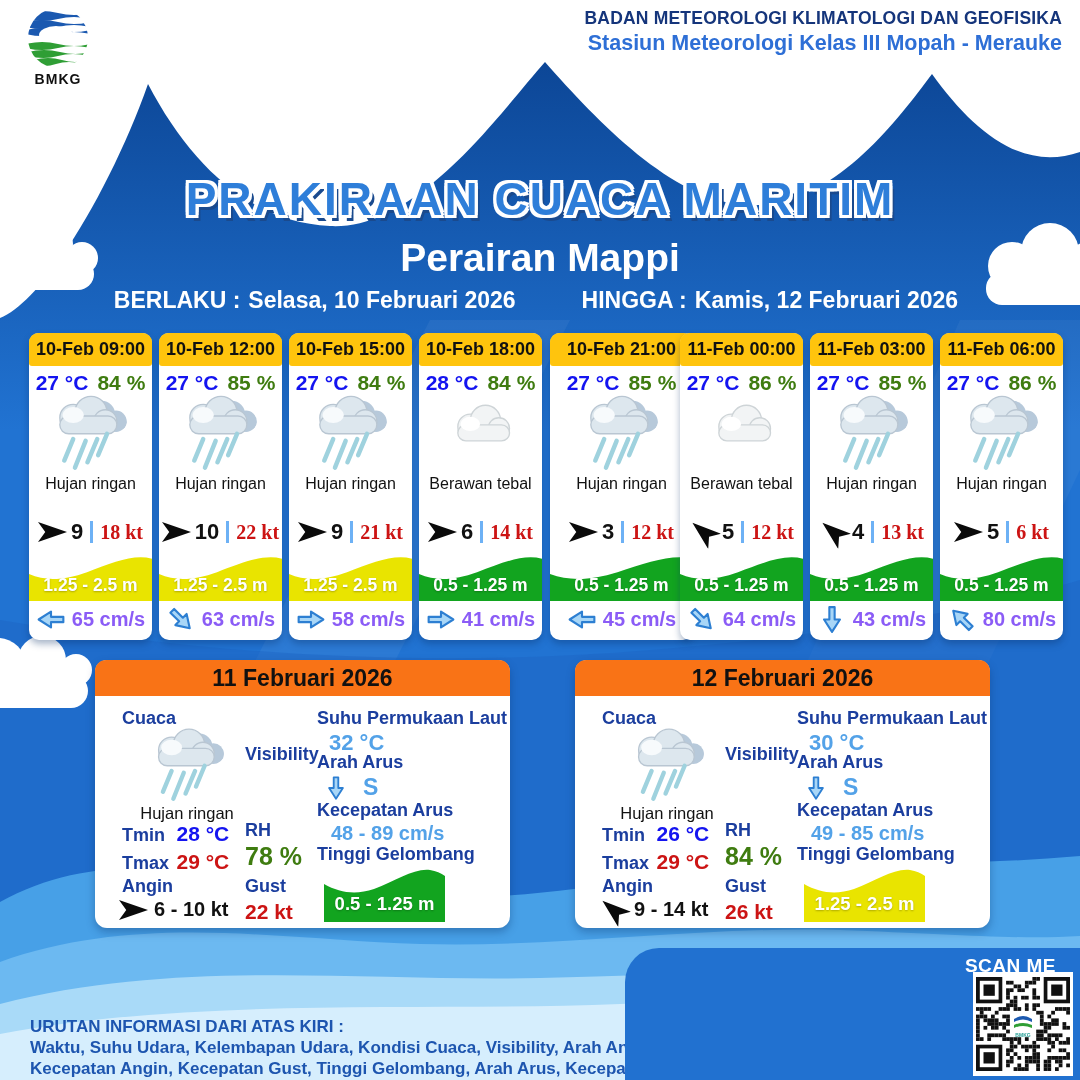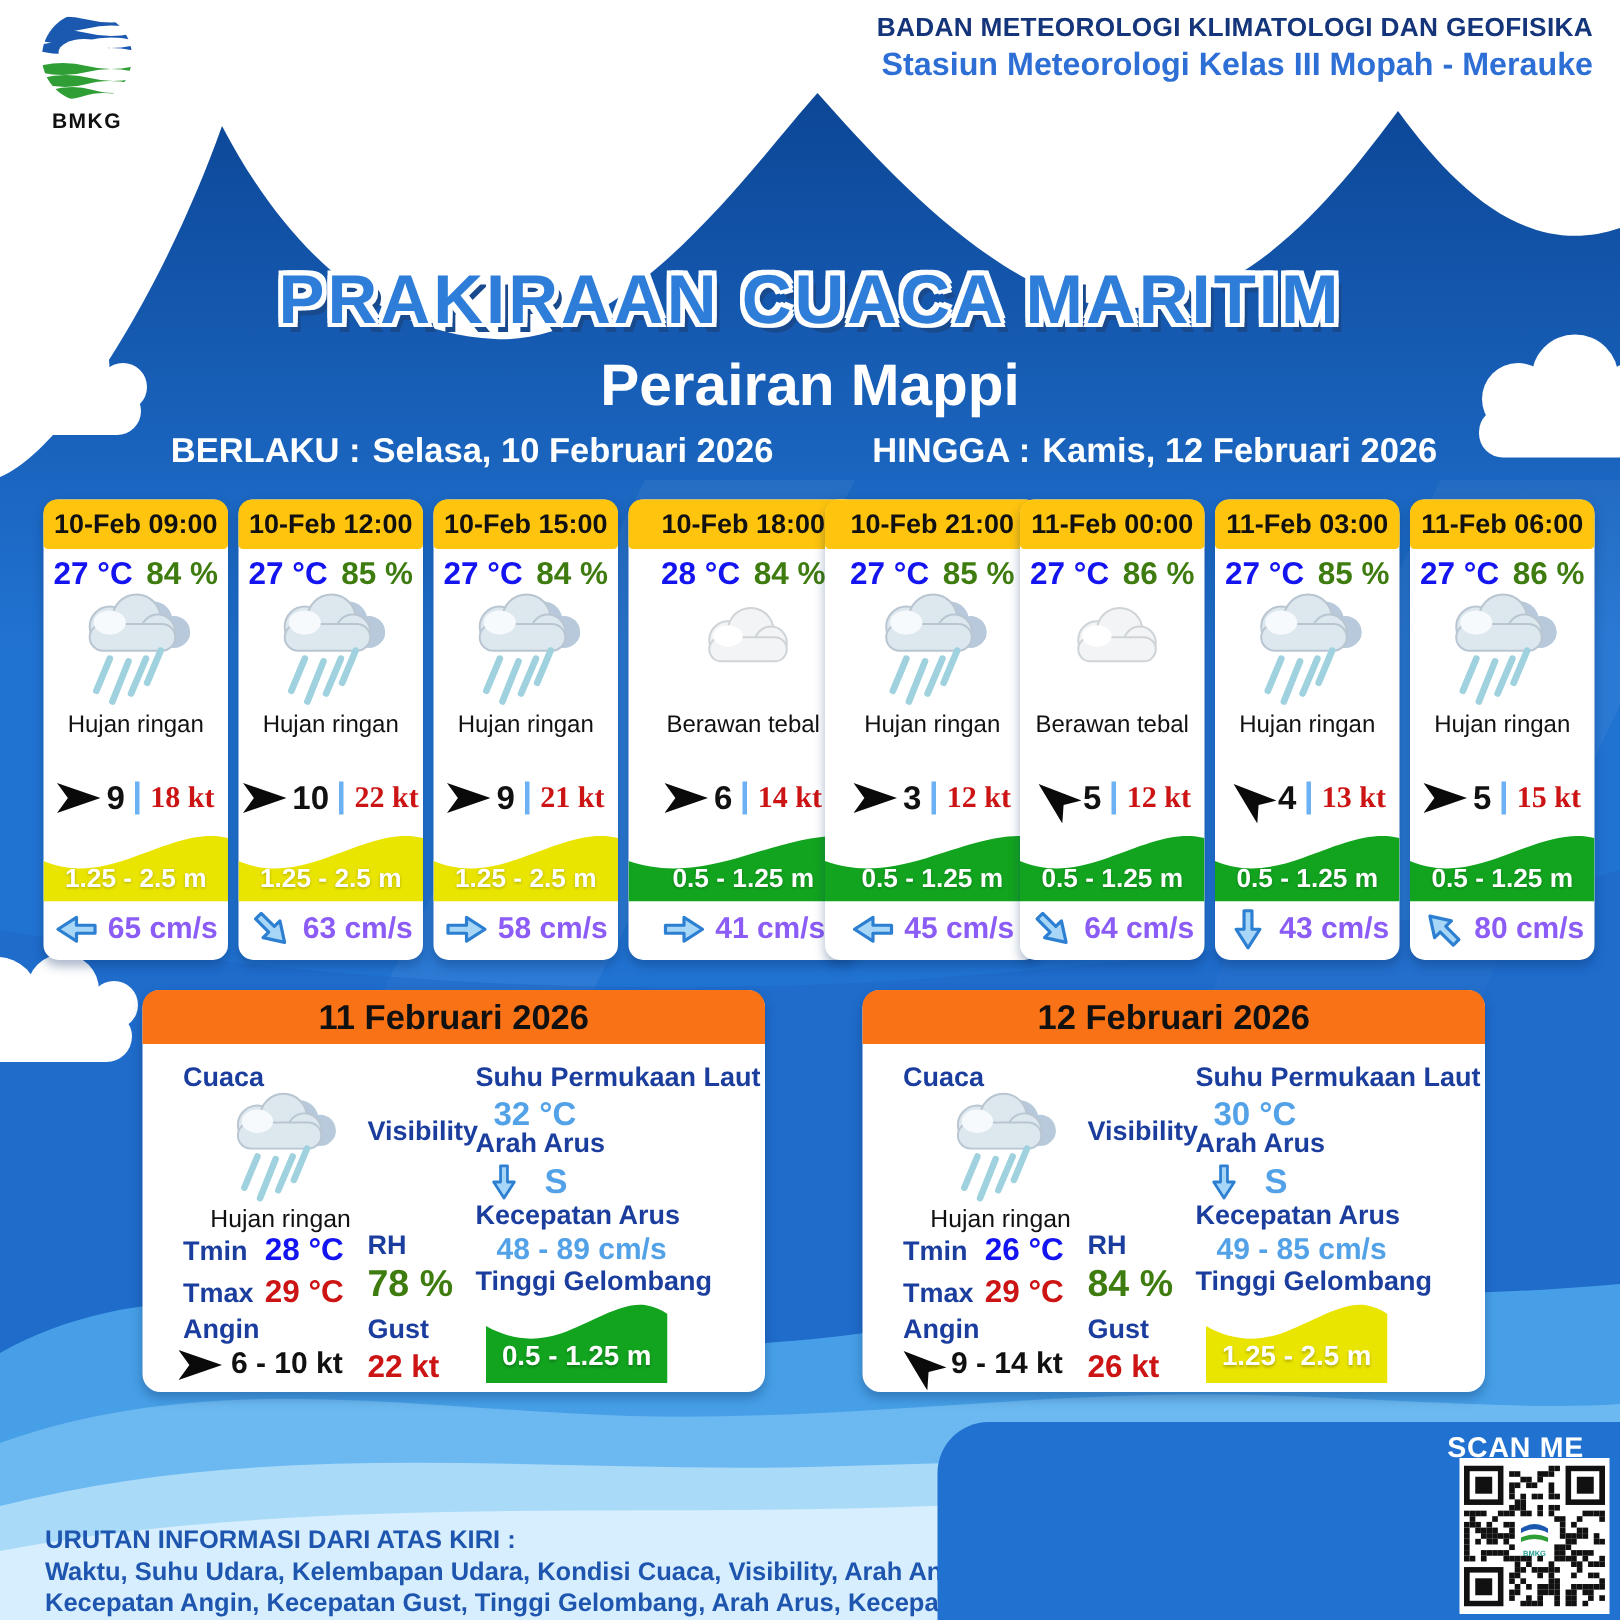--- a/index.html
+++ b/index.html
@@ -324,21 +324,21 @@
     <div class="hcur">
       <span class="carrow">
             <svg viewBox="0 0 34 26" width="30" height="23" style="transform:rotate(0deg)">
               <path d="M3,10 H17 V4 L31,13 L17,22 V16 H3 Z" fill="#a8d6f7" stroke="#2d7fd2" stroke-width="2.4" stroke-linejoin="round"></path>
             </svg>
           </span>
       <span class="ctext">58 cm/s</span>
     </div>
   </div>
 
-  <div class="hcard" style="left: 419px; padding-left: 30px;">
+  <div class="hcard" style="left: 419px;">
     <div class="hhead">10-Feb 18:00</div>
     <div class="htemps">
       <span class="tval">28 °C</span>
       <span class="hval">84 %</span>
     </div>
     <div class="hicon"><svg viewBox="0 0 100 92" width="100%" height="100%">
             <g fill="#f2f4f5" stroke="#ced4d7" stroke-width="1.5">
               <circle cx="38" cy="40" r="14"></circle>
               <circle cx="55" cy="33" r="17"></circle>
               <circle cx="70" cy="42" r="12"></circle>
@@ -557,21 +557,21 @@
           </svg></div>
     <div class="hcond">Hujan ringan</div>
     <div class="hwind">
       <span class="warrow">
             <svg viewBox="0 0 32 22" width="29" height="20" style="transform:rotate(0deg)">
               <path d="M0,0 L32,11 L0,22 L8,11 Z" fill="#0a0a0a"></path>
             </svg>
           </span>
       <span class="wnum">5</span>
       <span class="wsep"></span>
-      <span class="wgust">15 kt</span>
+      <span class="wgust">6 kt</span>
     </div>
     <div class="hwave">
       <span class="wavesvg">
             <svg viewBox="0 0 123 52" preserveAspectRatio="none">
               <path d="M0,24 C18,32 36,30 58,22 C84,12 104,3 123,8 L123,52 L0,52 Z" fill="#12a41f"></path>
             </svg>
           </span>
       <span class="wavetext">0.5 - 1.25 m</span>
     </div>
     <div class="hcur">

